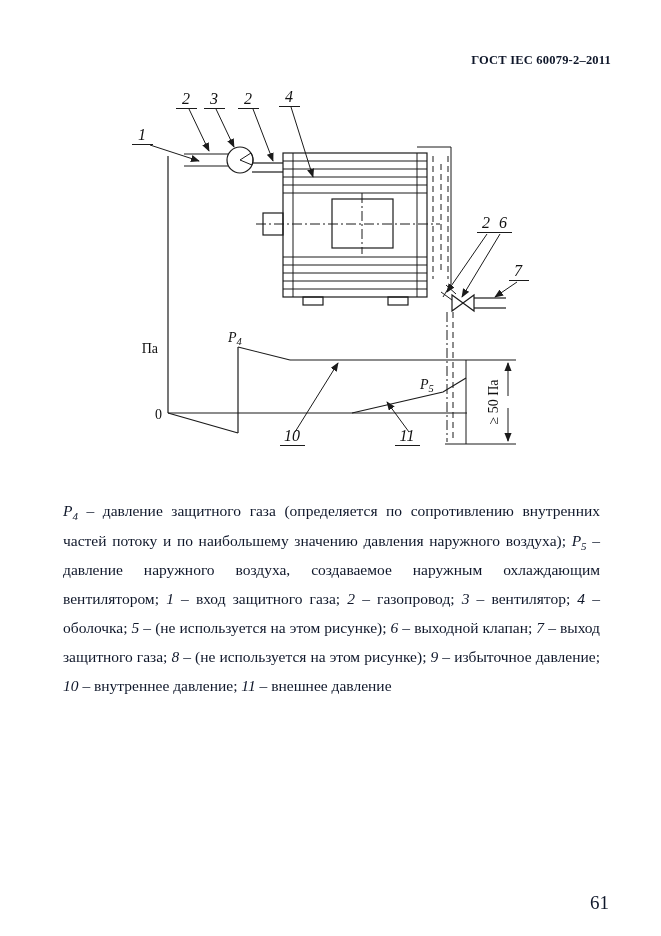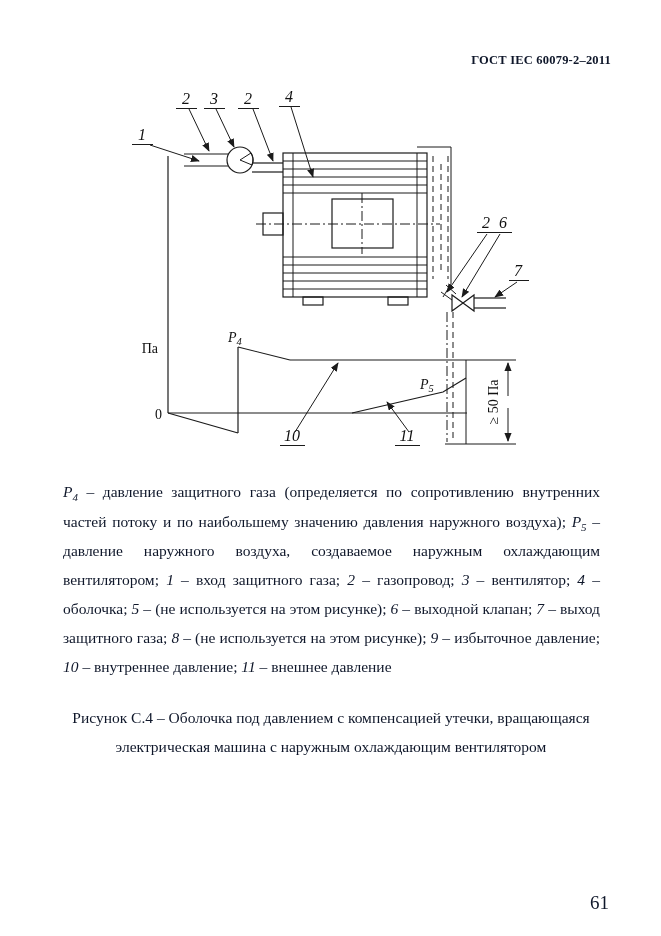--- a/index.html
+++ b/index.html
@@ -15,21 +15,21 @@
   }
   .diagram { position:absolute; left:0; top:0; }
   .diagram text { font-family:"Liberation Serif", serif; fill:#111; }
   .callout { font-size:16px; font-style:italic; }
   .gl { font-size:14px; }
   .ln { stroke:#1b1b1b; stroke-width:1.2; fill:none; }
   .thin { stroke:#1b1b1b; stroke-width:1; fill:none; }
   .dash { stroke:#1b1b1b; stroke-width:1; fill:none; stroke-dasharray:6 4; }
   .dashdot { stroke:#1b1b1b; stroke-width:1; fill:none; stroke-dasharray:10 3 2 3; }
   .legend {
-    position:absolute; left:63px; top:462px; width:537px;
+    position:absolute; left:63px; top:481px; width:537px;
     font-size:15.5px; line-height:1.87;
     text-align:justify; text-align-last:left;
   }
   .legend sub { font-size:11px; }
   .caption {
     position:absolute; left:72px; top:688px; width:518px;
     font-size:15.5px; line-height:1.87; text-align:center;
   }
   .pagenum { position:absolute; top:876px; right:52px; font-size:19px; }
 </style>
@@ -148,17 +148,16 @@
       <text class="gl" transform="rotate(-90 498 386)" x="498" y="386" text-anchor="middle">≥ 50 Па</text>
       <text class="gl" x="158" y="337" text-anchor="end">Па</text>
       <text class="gl" x="162" y="403" text-anchor="end">0</text>
       <text class="gl" x="228" y="326" font-style="italic"><tspan>P</tspan><tspan dy="3" font-size="10.5">4</tspan></text>
       <text class="gl" x="420" y="373" font-style="italic"><tspan>P</tspan><tspan dy="3" font-size="10.5">5</tspan></text>
     </g>
   </svg>
 
   <p class="legend"><i>P<sub>4</sub></i>&nbsp;– давление защитного газа (определяется по сопротивлению внутренних частей потоку и по наибольшему значению давления наружного воздуха); <i>P<sub>5</sub></i>&nbsp;– давление наружного воздуха, создаваемое наружным охлаждающим вентилятором; <i>1</i>&nbsp;– вход защитного газа; <i>2</i>&nbsp;– газопровод; <i>3</i>&nbsp;– вентилятор; <i>4</i>&nbsp;– оболочка; <i>5</i>&nbsp;– (не используется на этом рисунке); <i>6</i>&nbsp;– выходной клапан; <i>7</i>&nbsp;– выход защитного газа; <i>8</i>&nbsp;– (не используется на этом рисунке); <i>9</i>&nbsp;– избыточное давление; <i>10</i>&nbsp;– внутреннее давление; <i>11</i>&nbsp;– внешнее давление</p>
 
-  <p class="caption">Рисунок С.4 – Оболочка под давлением с компенсацией утечки, вращающаяся электрическая машина с наружным охлаждающим вентилятором</p>
 
   <div class="pagenum">61</div>
 
 </div>
 
 </body></html>

